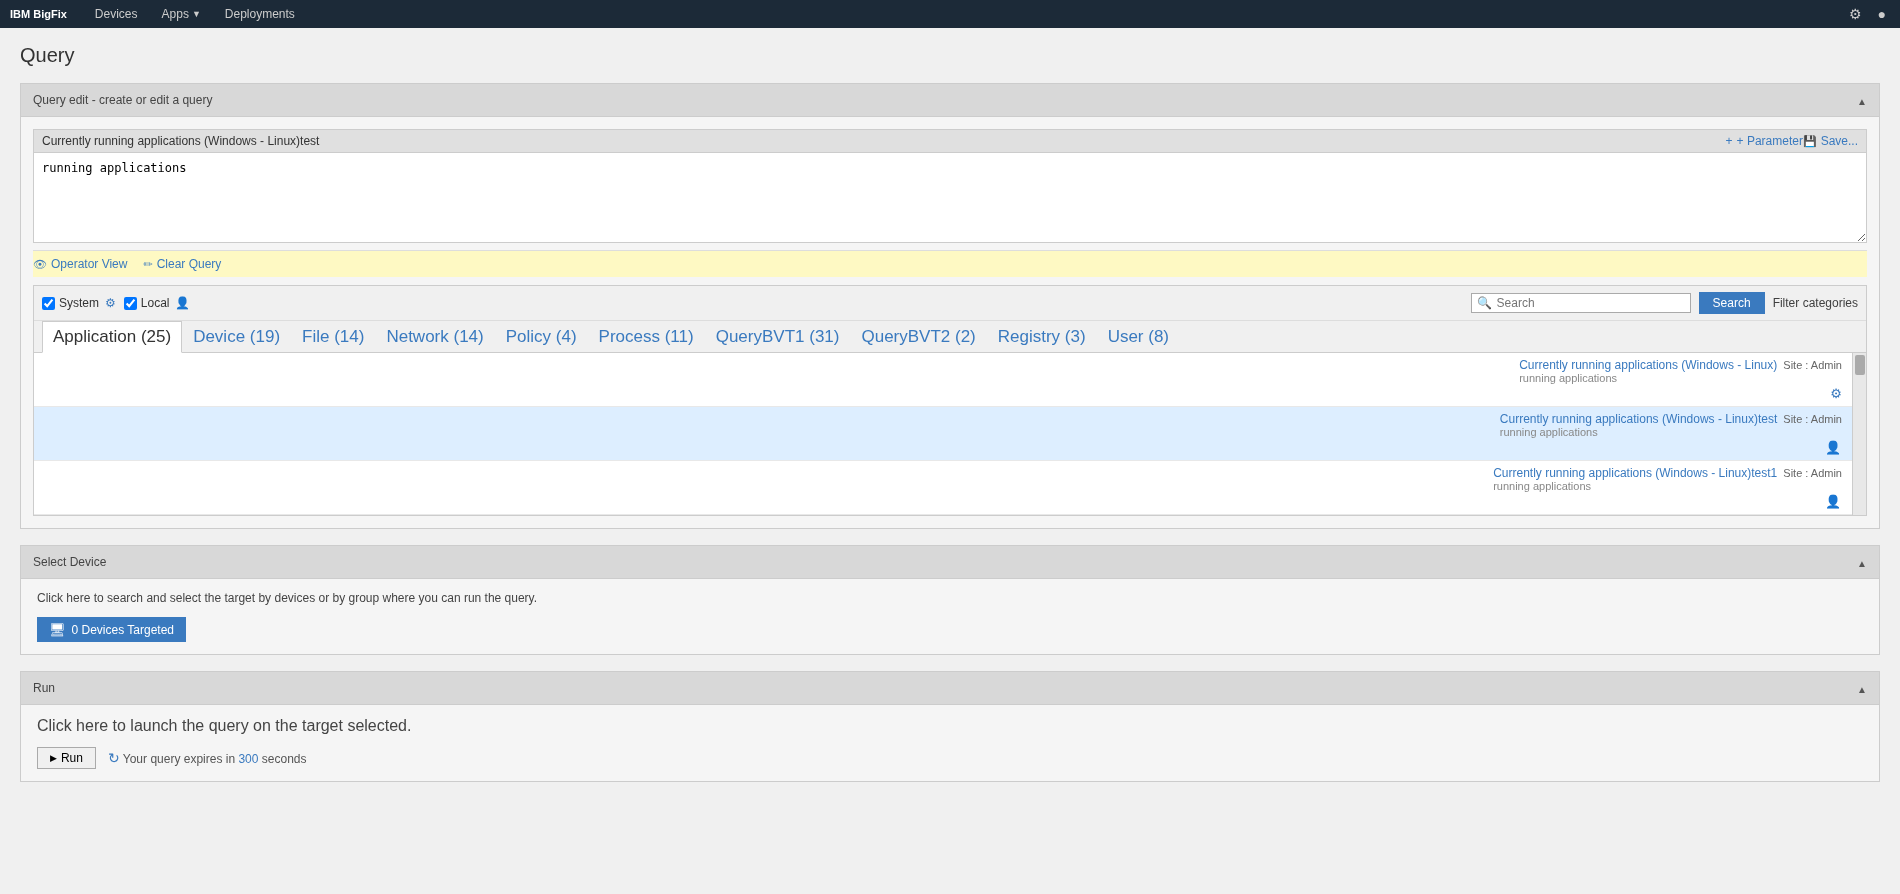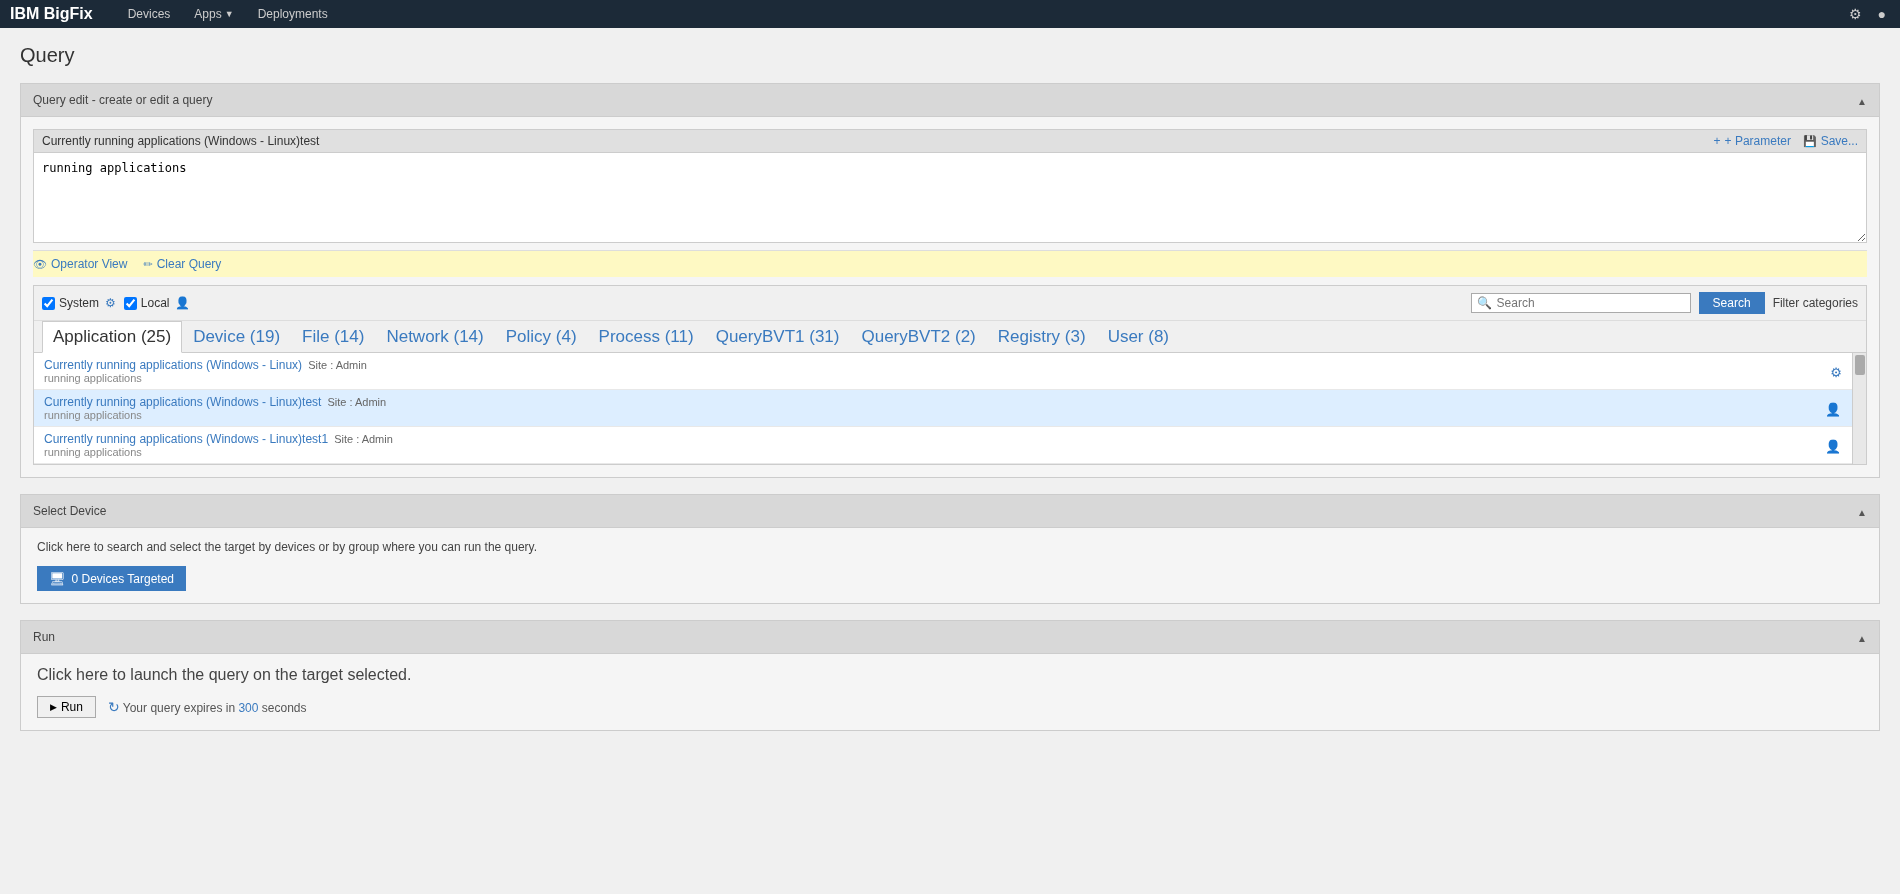--- a/index.html
+++ b/index.html
@@ -10,23 +10,23 @@
       background: #1c2a38;
       color: #ccc;
       display: flex;
       align-items: center;
       height: 28px;
       padding: 0 10px;
       gap: 0;
     }
     .topnav-brand {
       color: #fff;
-      font-size: 16px;
+      font-size: 11px;
       font-weight: bold;
-      margin-right: 23px;
+      margin-right: 16px;
     }
     .topnav-item {
       color: #ccc;
       font-size: 12px;
       padding: 0 12px;
       height: 28px;
       display: flex;
       align-items: center;
       cursor: pointer;
       text-decoration: none;
@@ -94,21 +94,20 @@
       border: 1px solid #ccc;
       padding: 4px 8px;
     }
     .query-editor-title {
       font-size: 12px;
       color: #333;
     }
     .query-actions {
       display: flex;
       align-items: center;
-      gap: 12px;
     }
     .btn-link {
       background: none;
       border: none;
       color: #3a7abf;
       cursor: pointer;
       font-size: 12px;
       display: flex;
       align-items: center;
       gap: 4px;
@@ -218,21 +217,22 @@
     .query-list {
       background: #fff;
       border-top: none;
     }
     .query-list-item {
       padding: 5px 10px;
       border-bottom: 1px solid #e8e8e8;
       cursor: pointer;
       display: flex;
       justify-content: space-between;
-      align-items: center;
+      align-items: flex-end;
+      flex-direction: column;
     }
     .query-list-item.selected { background: #ddeeff; }
     .query-item-title {
       font-size: 12px;
       color: #3a7abf;
       font-weight: normal;
     }
     .query-item-site {
       font-size: 11px;
       color: #666;

